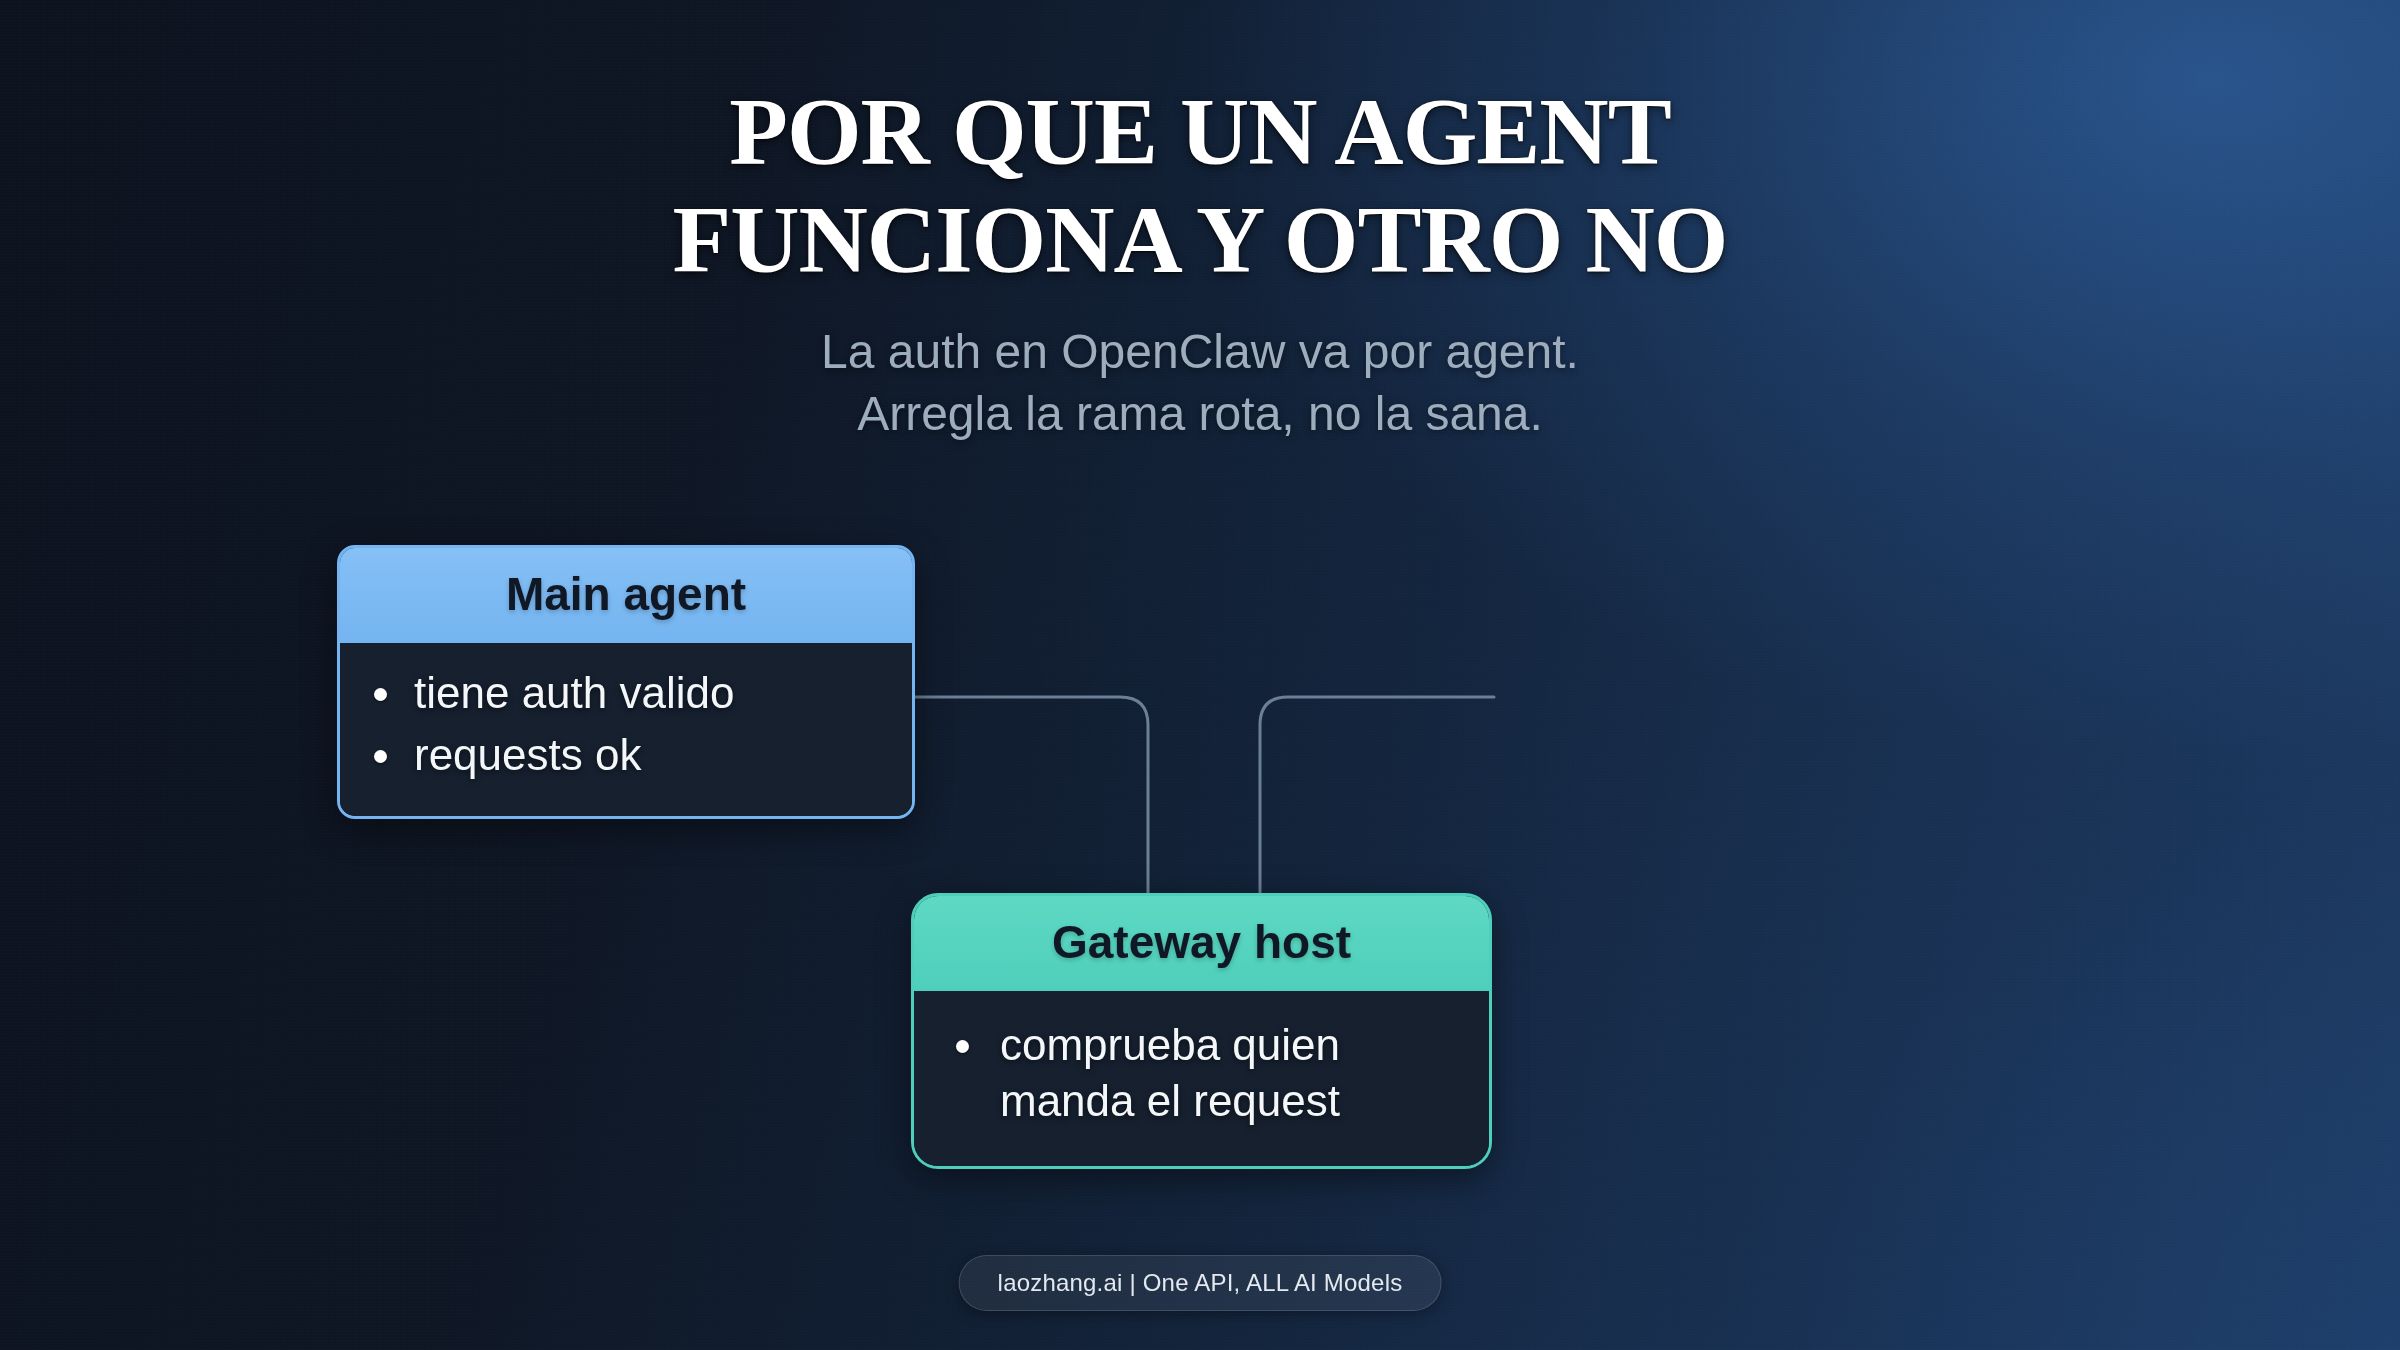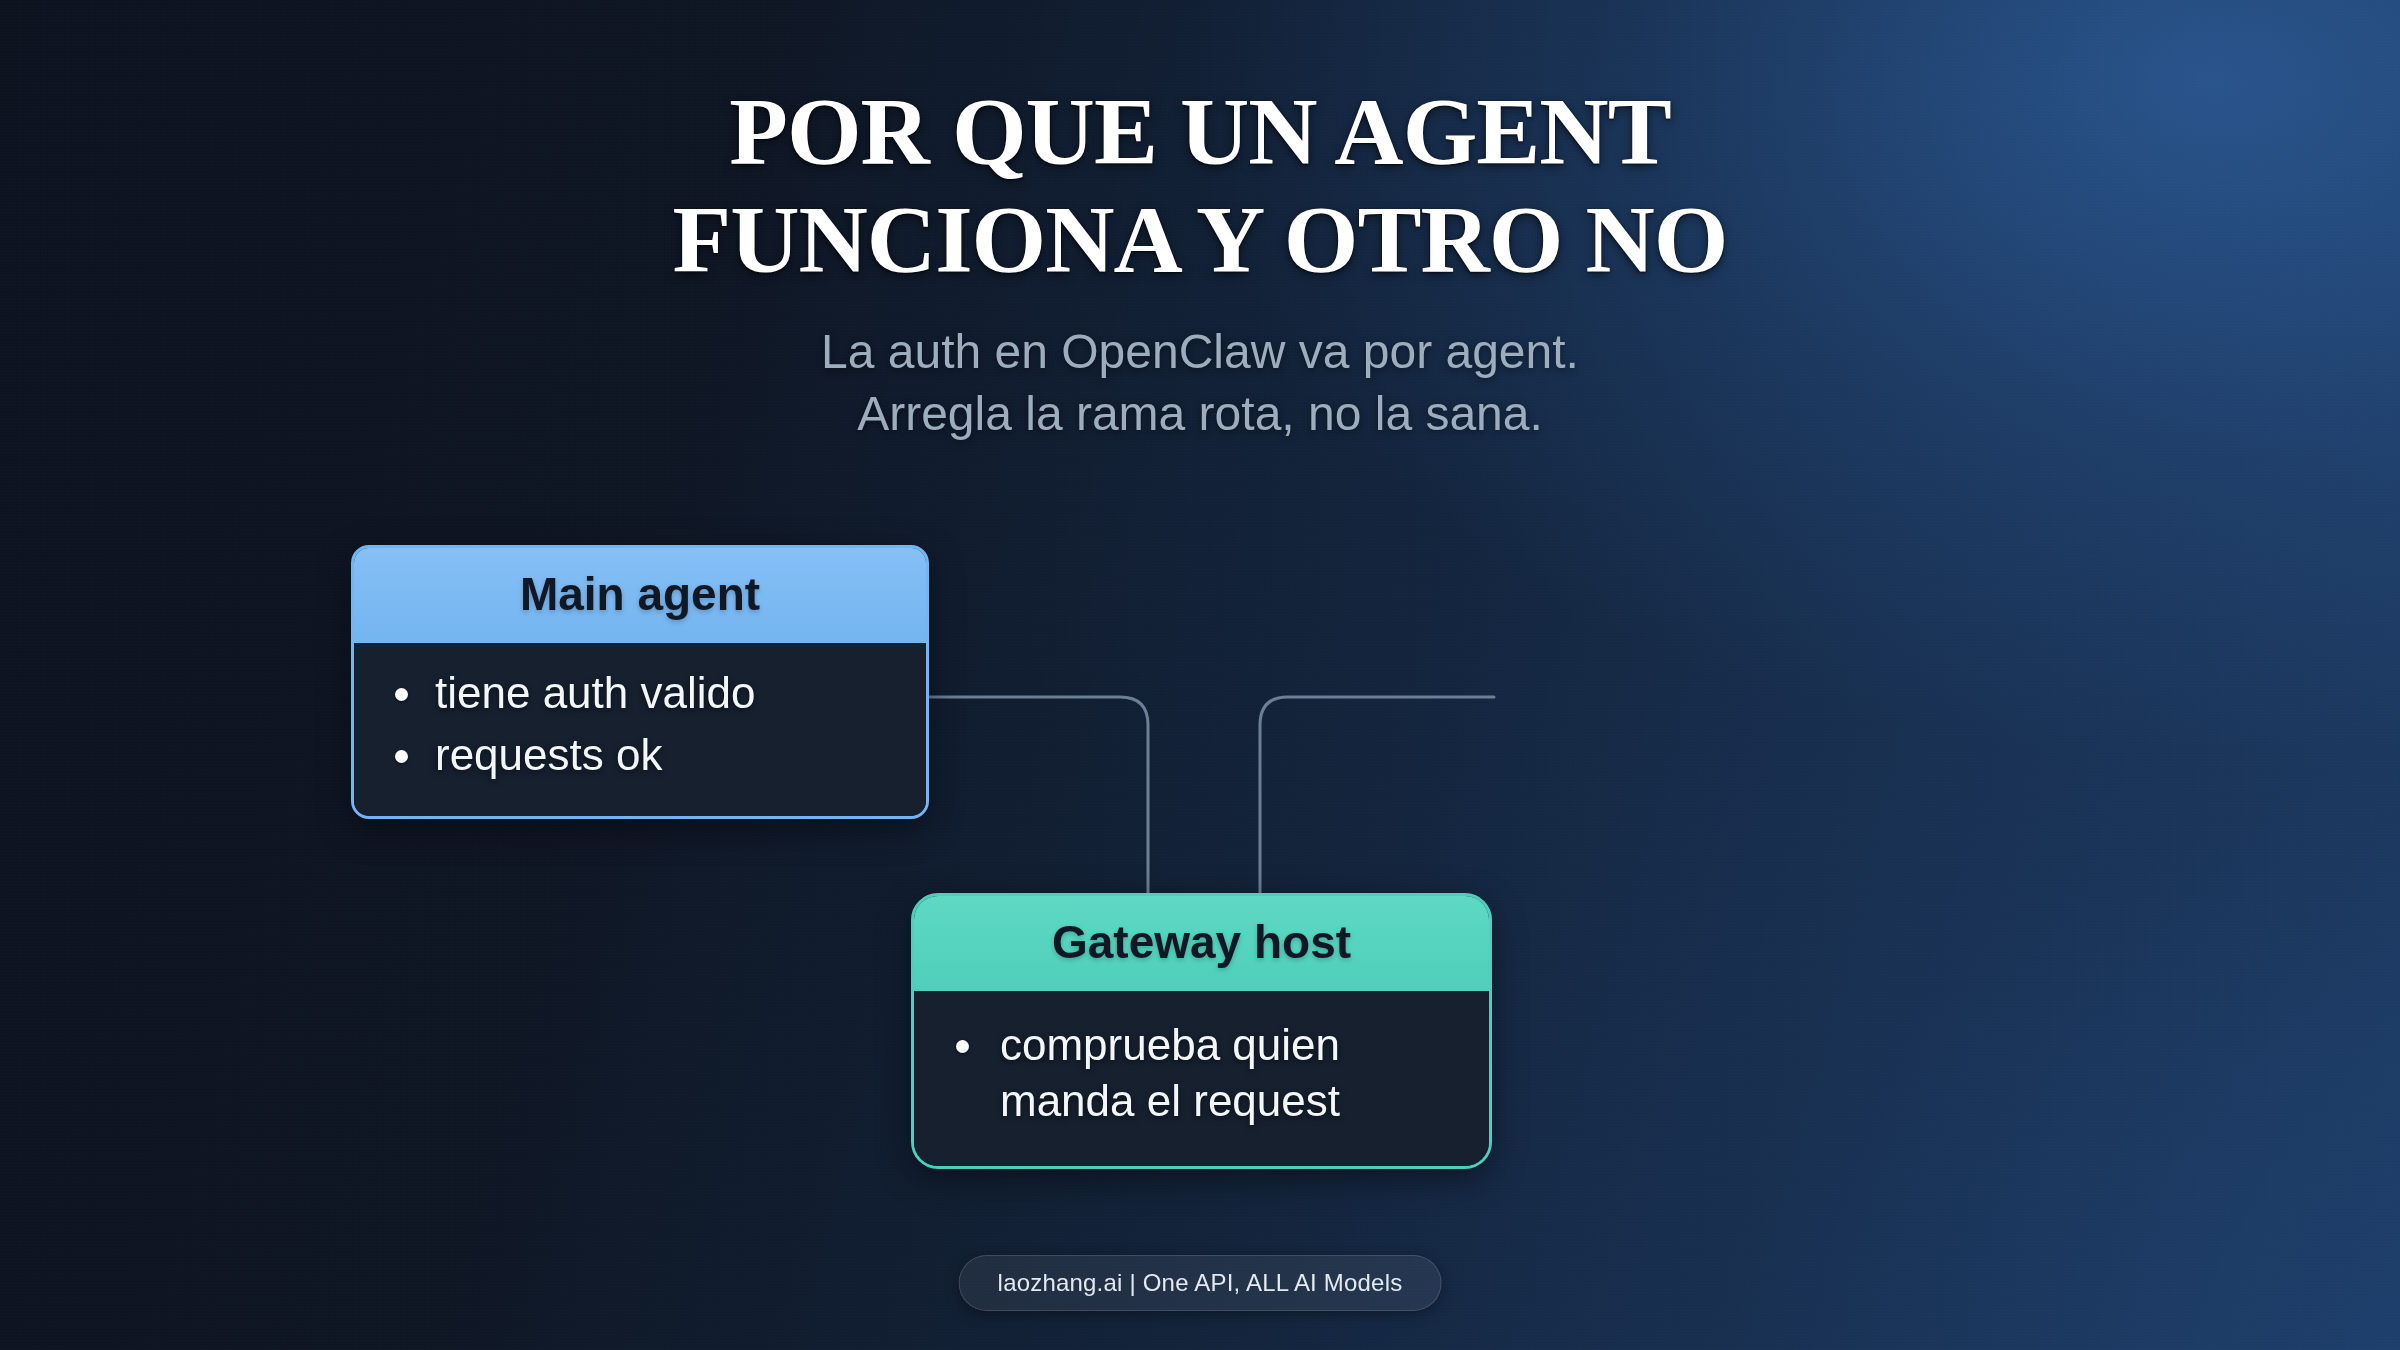--- a/index.html
+++ b/index.html
@@ -57,42 +57,42 @@
   }
   .card-header {
     text-align:center;
     font-weight:bold;
     color:#101826;
     font-size:46px;
     padding:19px 18px 22px;
     text-shadow:0 2px 5px rgba(0,0,0,.22);
   }
   .card-body {
-    padding:22px 26px 26px 33px;
+    padding:22px 26px 26px 26px;
     background:#16202f;
   }
   .bullets { list-style:none; }
   .bullets li {
     position:relative;
     color:#f4f7fa;
     font-size:44px;
     line-height:1.28;
     padding-left:48px;
     margin-bottom:6px;
     text-shadow:0 2px 6px rgba(0,0,0,.55);
   }
   .bullets li::before {
     content:"";
     position:absolute; left:8px; top:.52em;
     width:13px; height:13px; border-radius:50%;
     background:#ffffff;
     box-shadow:0 1px 3px rgba(0,0,0,.6);
   }
 
-  #card-main      { left:351px;  top:545px;  width:578px;  border-color:#74b4f0; }
+  #card-main      { left:337px;  top:545px;  width:578px;  border-color:#74b4f0; }
   #card-main .card-header   { background:linear-gradient(180deg,#85c0f6 0%,#74b4f0 100%); }
   #card-broken    { left:1494px; top:545px;  width:603px;  border-color:#f97069; }
   #card-broken .card-header { background:linear-gradient(180deg,#fc7e77 0%,#f97069 100%); }
   #card-gateway   { left:911px;  top:893px;  width:581px;  border-color:#4ecfbc;border-radius:27px; }
   #card-gateway .card-header{ background:linear-gradient(180deg,#5ed9c3 0%,#4ecfbc 100%); }
 
   #card-gateway .card-body { padding:26px 26px 30px 34px; }
   #card-gateway .bullets li { padding-left:52px; }
 
   

